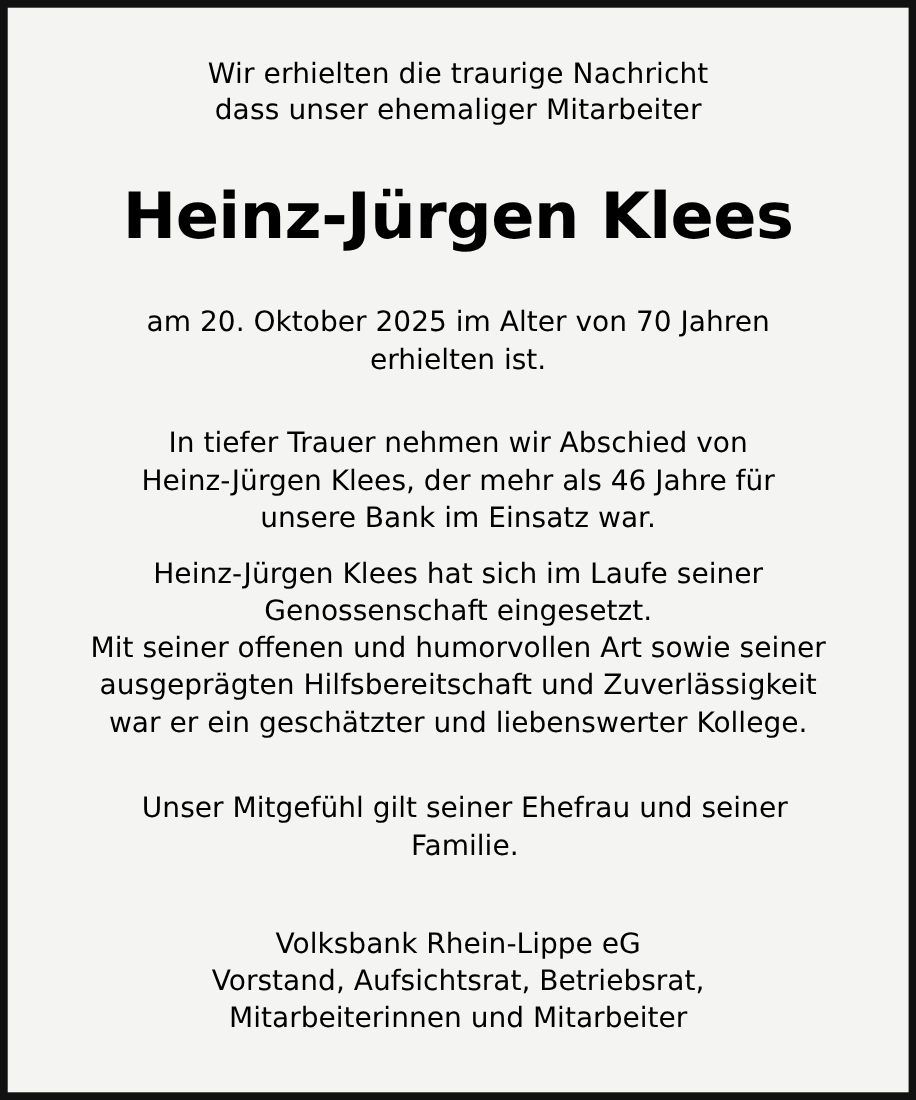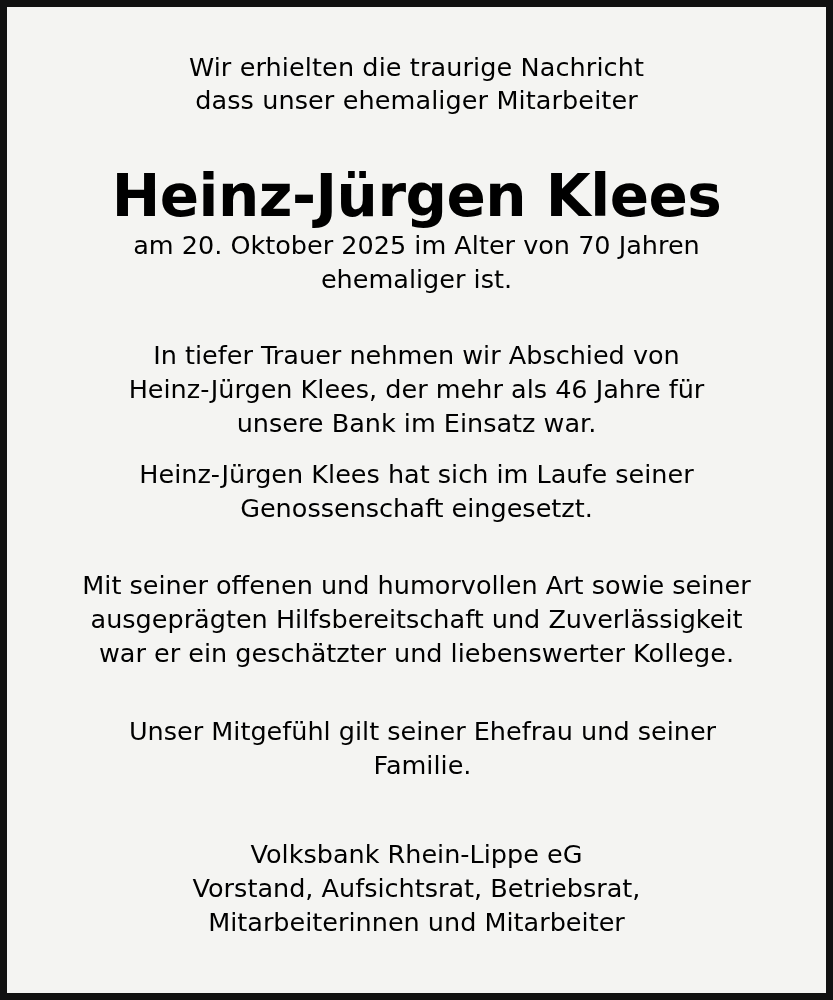--- a/index.html
+++ b/index.html
@@ -36,24 +36,24 @@
     font-weight: 700;
     letter-spacing: -0.5px;
     line-height: 1.1;
     margin: 48px 0 0 0;
   }
   .para {
     font-size: 25.5px;
     line-height: 1.33;
     margin: 0;
   }
-  .para.p1 { }
+  .para.p1 { margin-top: 48px; }
   .para.p2 { margin-top: 42px; }
   .para.p3 { margin-top: 17px; }
-  .para.p4 { margin-top: 44px; width: 730px; }
+  .para.p4 { width: 730px; }
   .para.p5 { margin-top: 44px; margin-left: 12px; }
   .signature {
     font-size: 25.5px;
     line-height: 1.34;
     margin-top: 54px;
   }
   .line { display: block; }
 </style>
 </head>
 <body>
@@ -62,21 +62,21 @@
 
   <p class="intro">
     <span class="line">Wir erhielten die traurige Nachricht</span>
     <span class="line">dass unser ehemaliger Mitarbeiter</span>
   </p>
 
   <h1 class="name">Heinz-Jürgen Klees</h1>
 
   <p class="para p1">
     <span class="line">am 20. Oktober 2025 im Alter von 70 Jahren</span>
-    <span class="line">ehemaliger ist.</span>
+    <span class="line">erhielten ist.</span>
   </p>
 
   <p class="para p2">
     <span class="line">In tiefer Trauer nehmen wir Abschied von</span>
     <span class="line">Heinz-Jürgen Klees, der mehr als 46 Jahre für</span>
     <span class="line">unsere Bank im Einsatz war.</span>
   </p>
 
   <p class="para p3">
     <span class="line">Heinz-Jürgen Klees hat sich im Laufe seiner</span>

